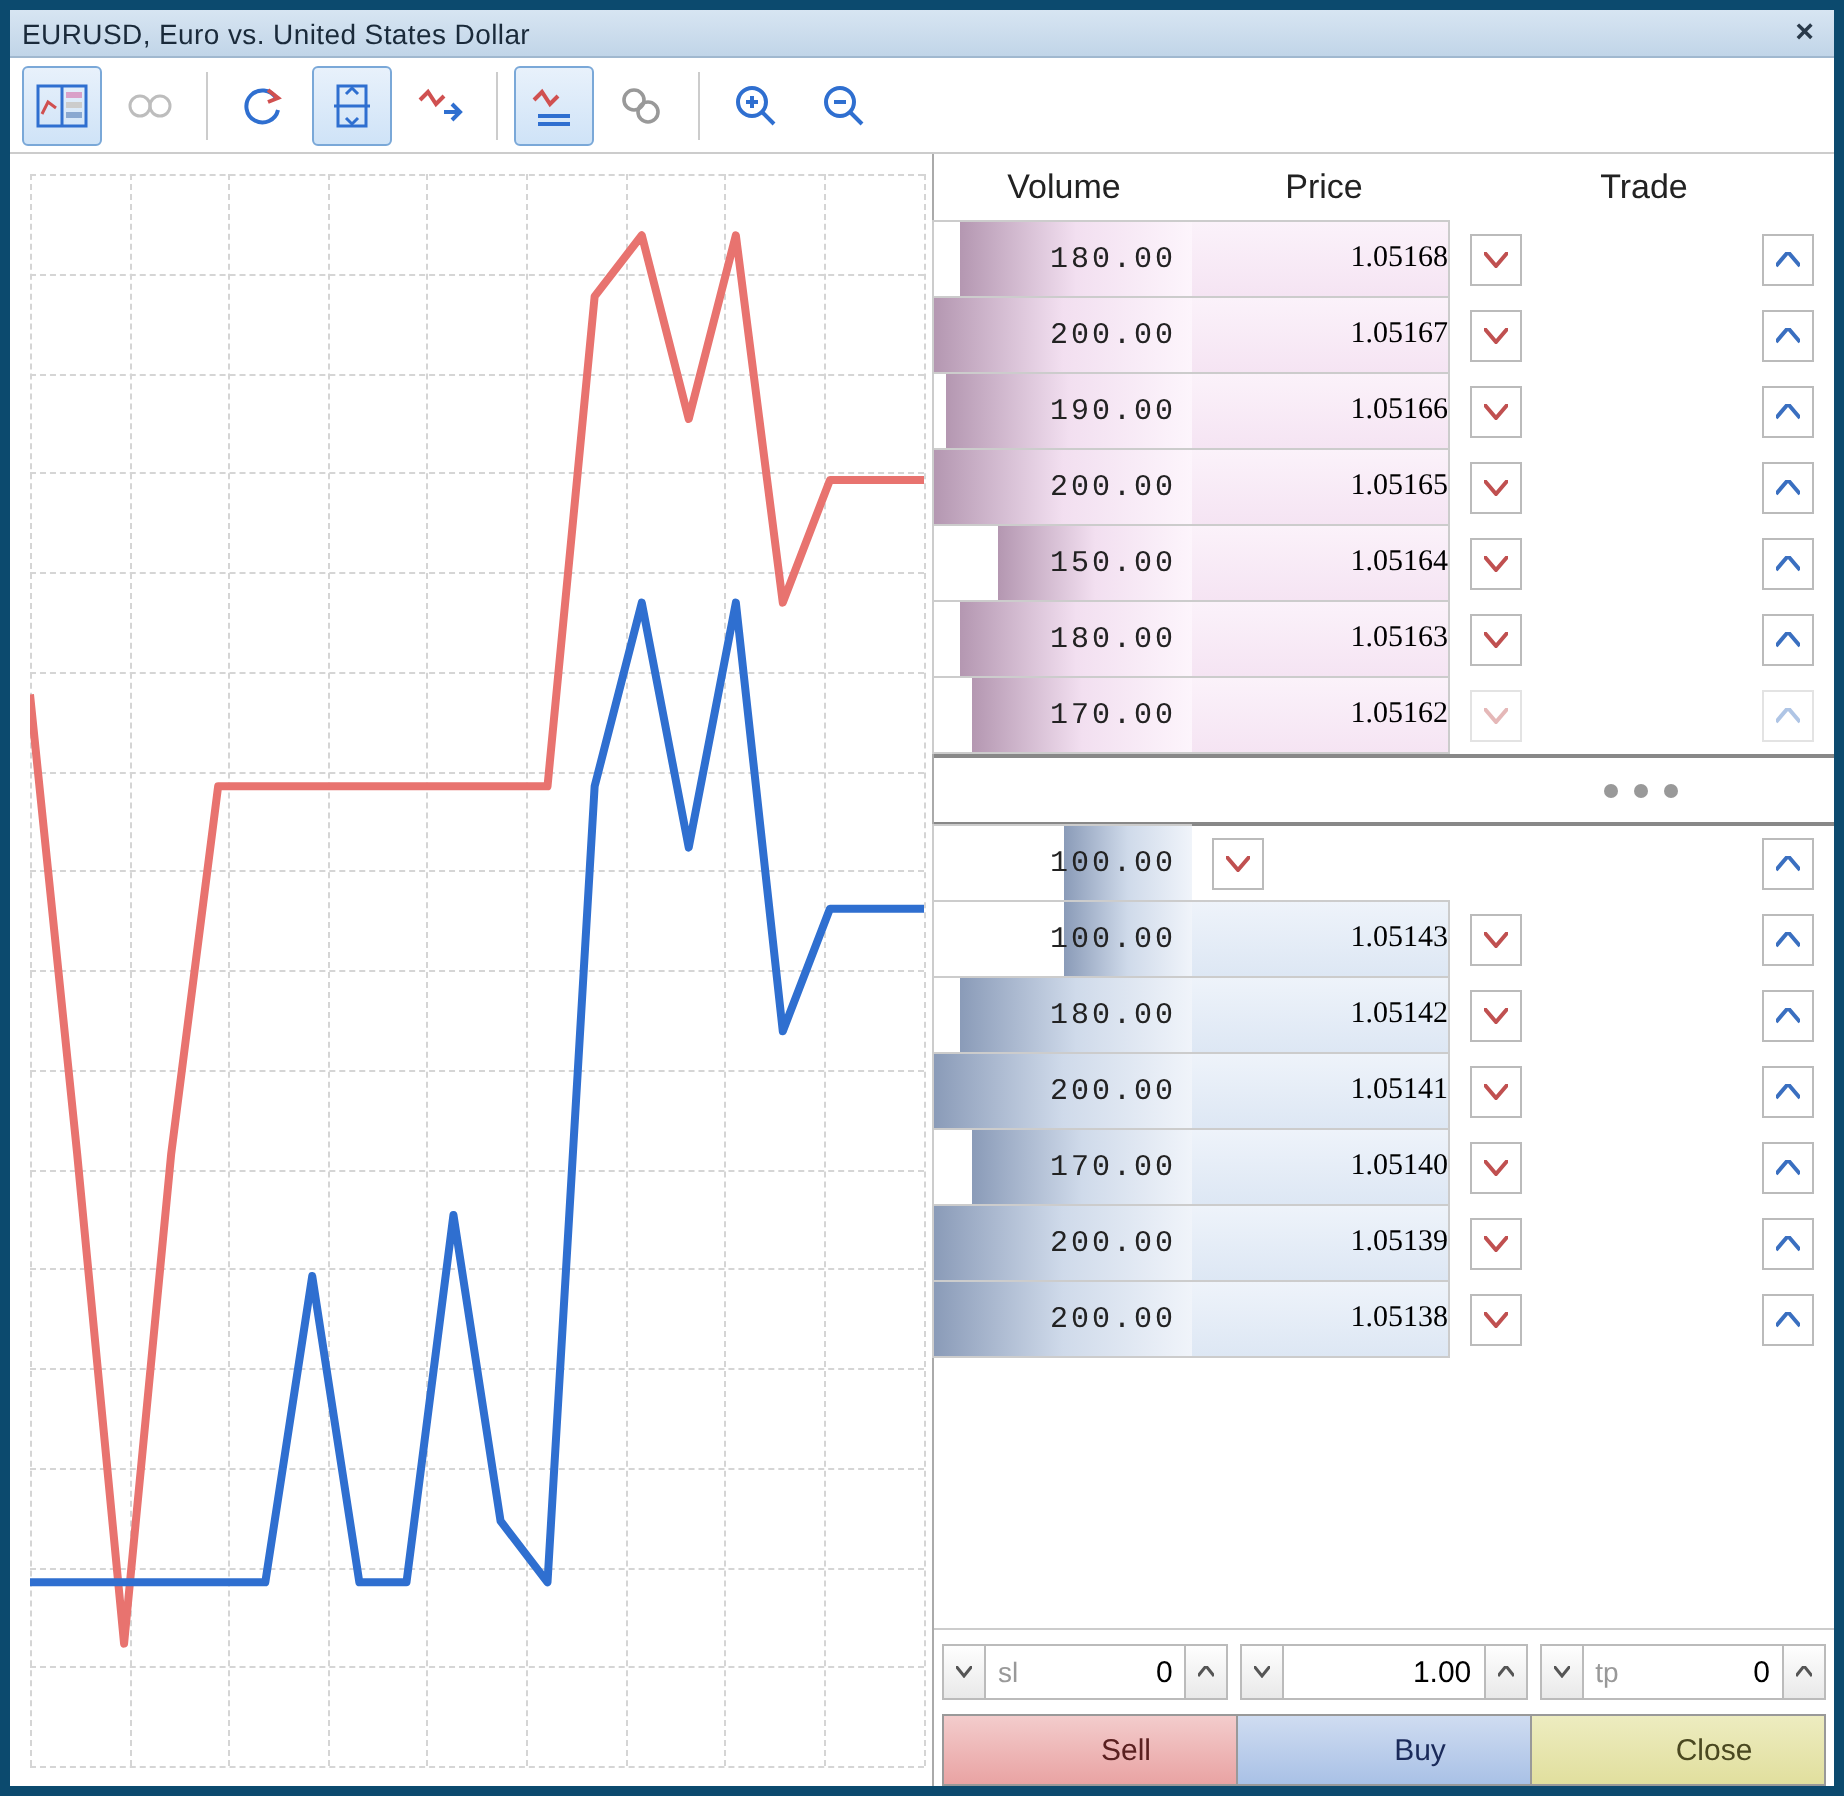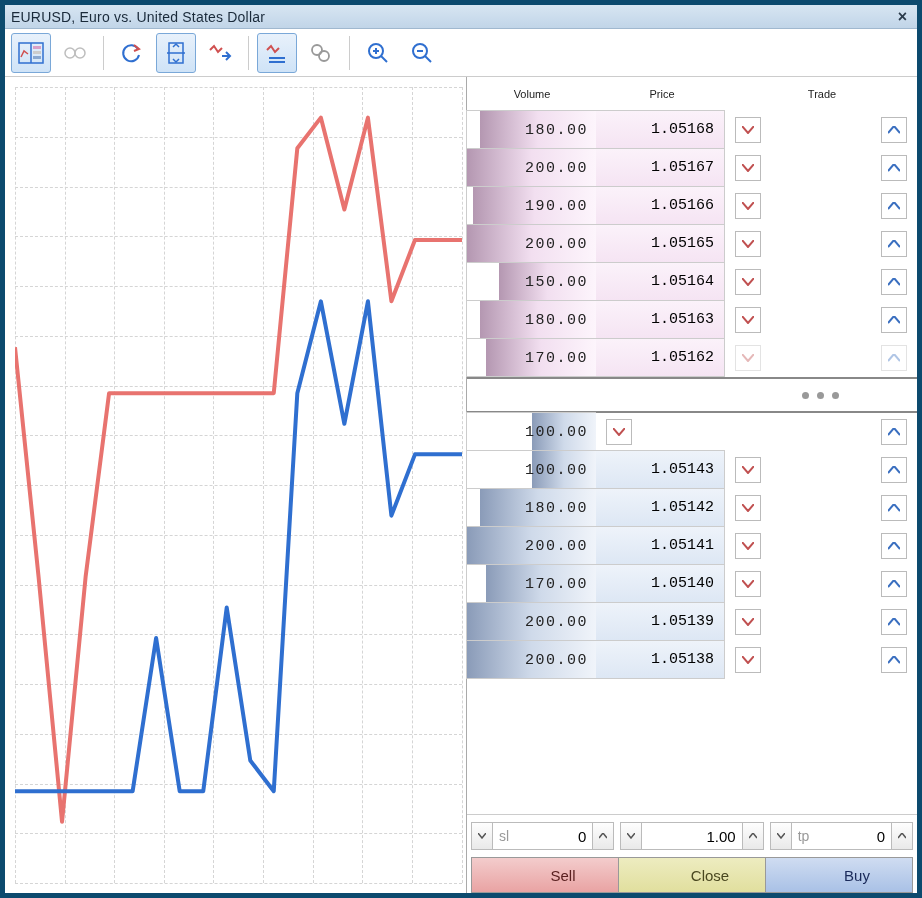--- a/index.html
+++ b/index.html
@@ -103,21 +103,21 @@
   }
   .dom-pane {
     flex: 1;
     display: flex;
     flex-direction: column;
   }
   .dom-header {
     display: flex;
     height: 34px;
     align-items: center;
-    font-size: 11px;
+    font-size: 17px;
     color: #222;
   }
   .dom-header .col-vol { width: 130px; text-align: center; }
   .dom-header .col-price { width: 130px; text-align: center; }
   .dom-header .col-trade { flex: 1; text-align: center; }
   .dom-rows {
     flex: 0 0 auto;
   }
   .dom-row {
     display: flex;
@@ -152,22 +152,21 @@
     color: #222;
   }
   .price-cell {
     width: 130px;
     border: 1px solid #ccc;
     margin-left: -1px;
     margin-top: -1px;
     display: flex;
     align-items: center;
     justify-content: flex-end;
-    padding-right: 10px;
-    font-family: Liberation Mono, monospace;
+    font-family: Liberation Serif, serif;
     font-size: 15px;
   }
   .price-cell.ask { background: linear-gradient(to bottom, #fbf2fa, #f5e4f3); }
   .price-cell.bid { background: linear-gradient(to bottom, #eef3fa, #dde7f4); }
   .trade-cell {
     flex: 1;
     display: flex;
     align-items: center;
     justify-content: space-between;
     padding: 0 10px;
@@ -709,19 +708,19 @@
             </div>
             <div class="spin-btn">
                 <svg width="8" height="6">
                   <polyline points="0,5 4,0 8,5" fill="none" stroke="#555" stroke-width="1.5"></polyline>
                 </svg>
               </div>
           </div>
         </div>
         <div class="action-row">
           <div class="action-btn btn-sell">Sell</div>
+          <div class="action-btn btn-buy">Buy</div>
           <div class="action-btn btn-close">Close</div>
-          <div class="action-btn btn-buy">Buy</div>
         </div>
       </div>
     </div>
   </div>
 </div>
 
 </body></html>

